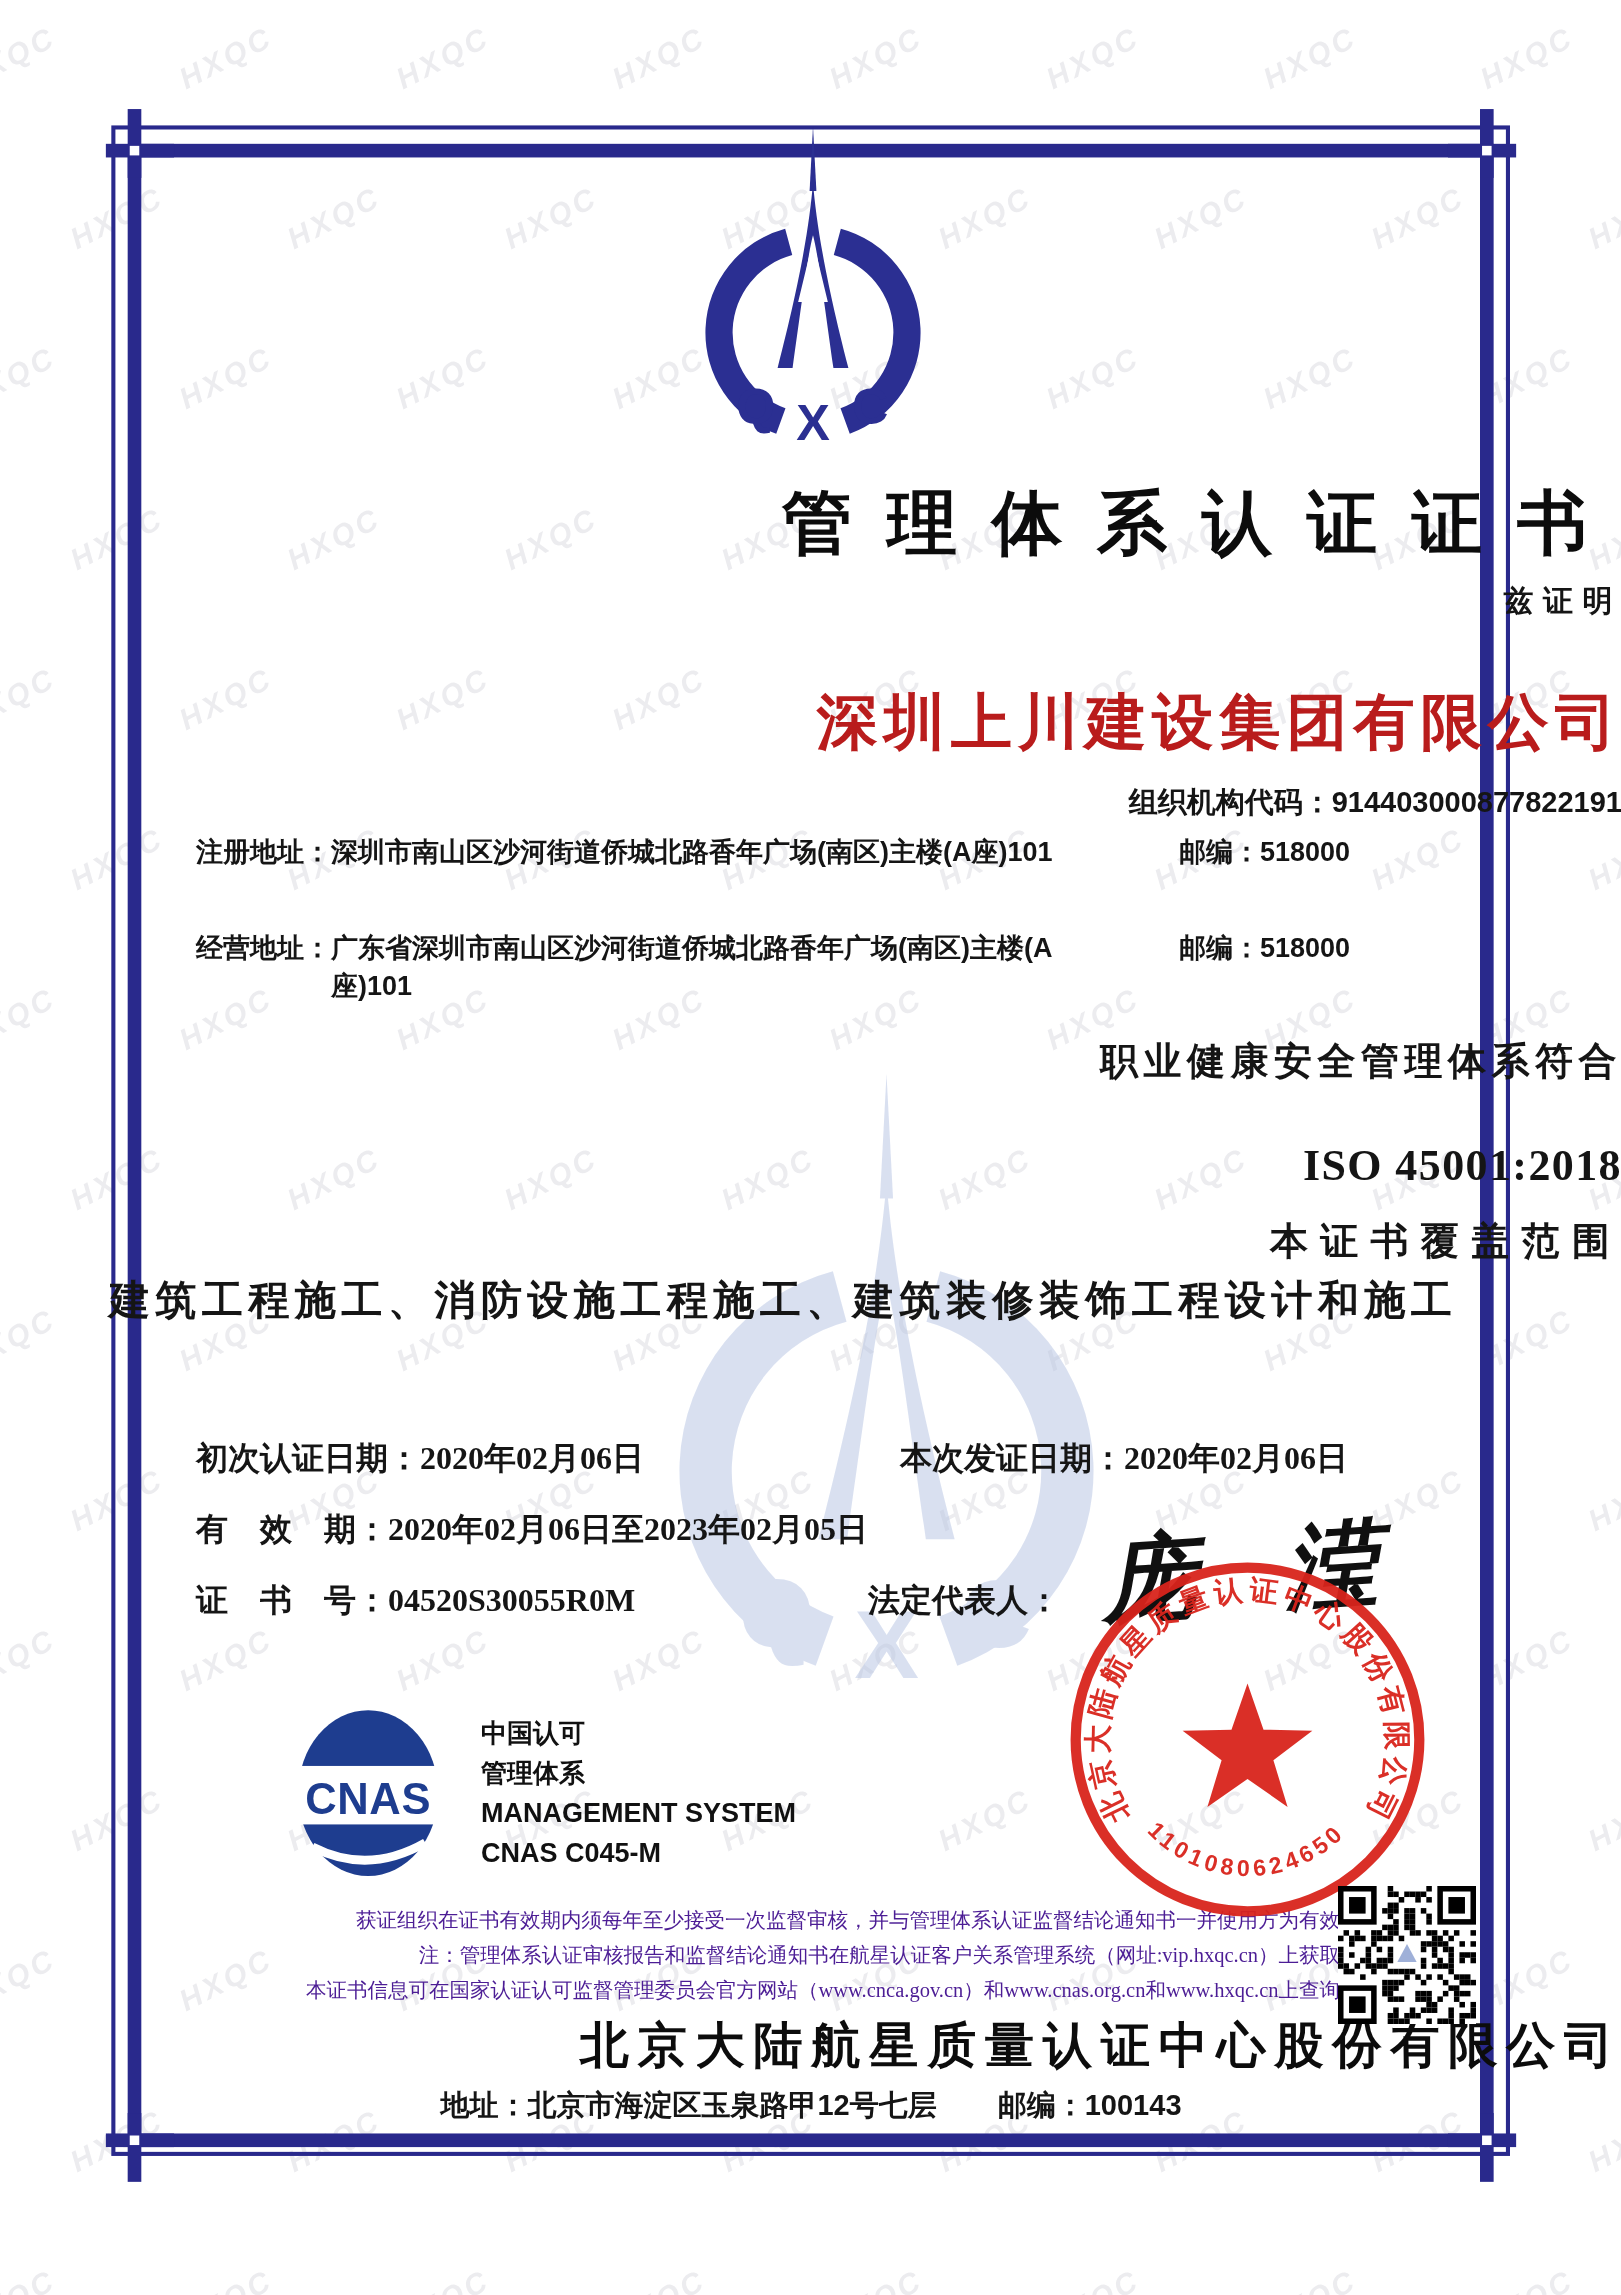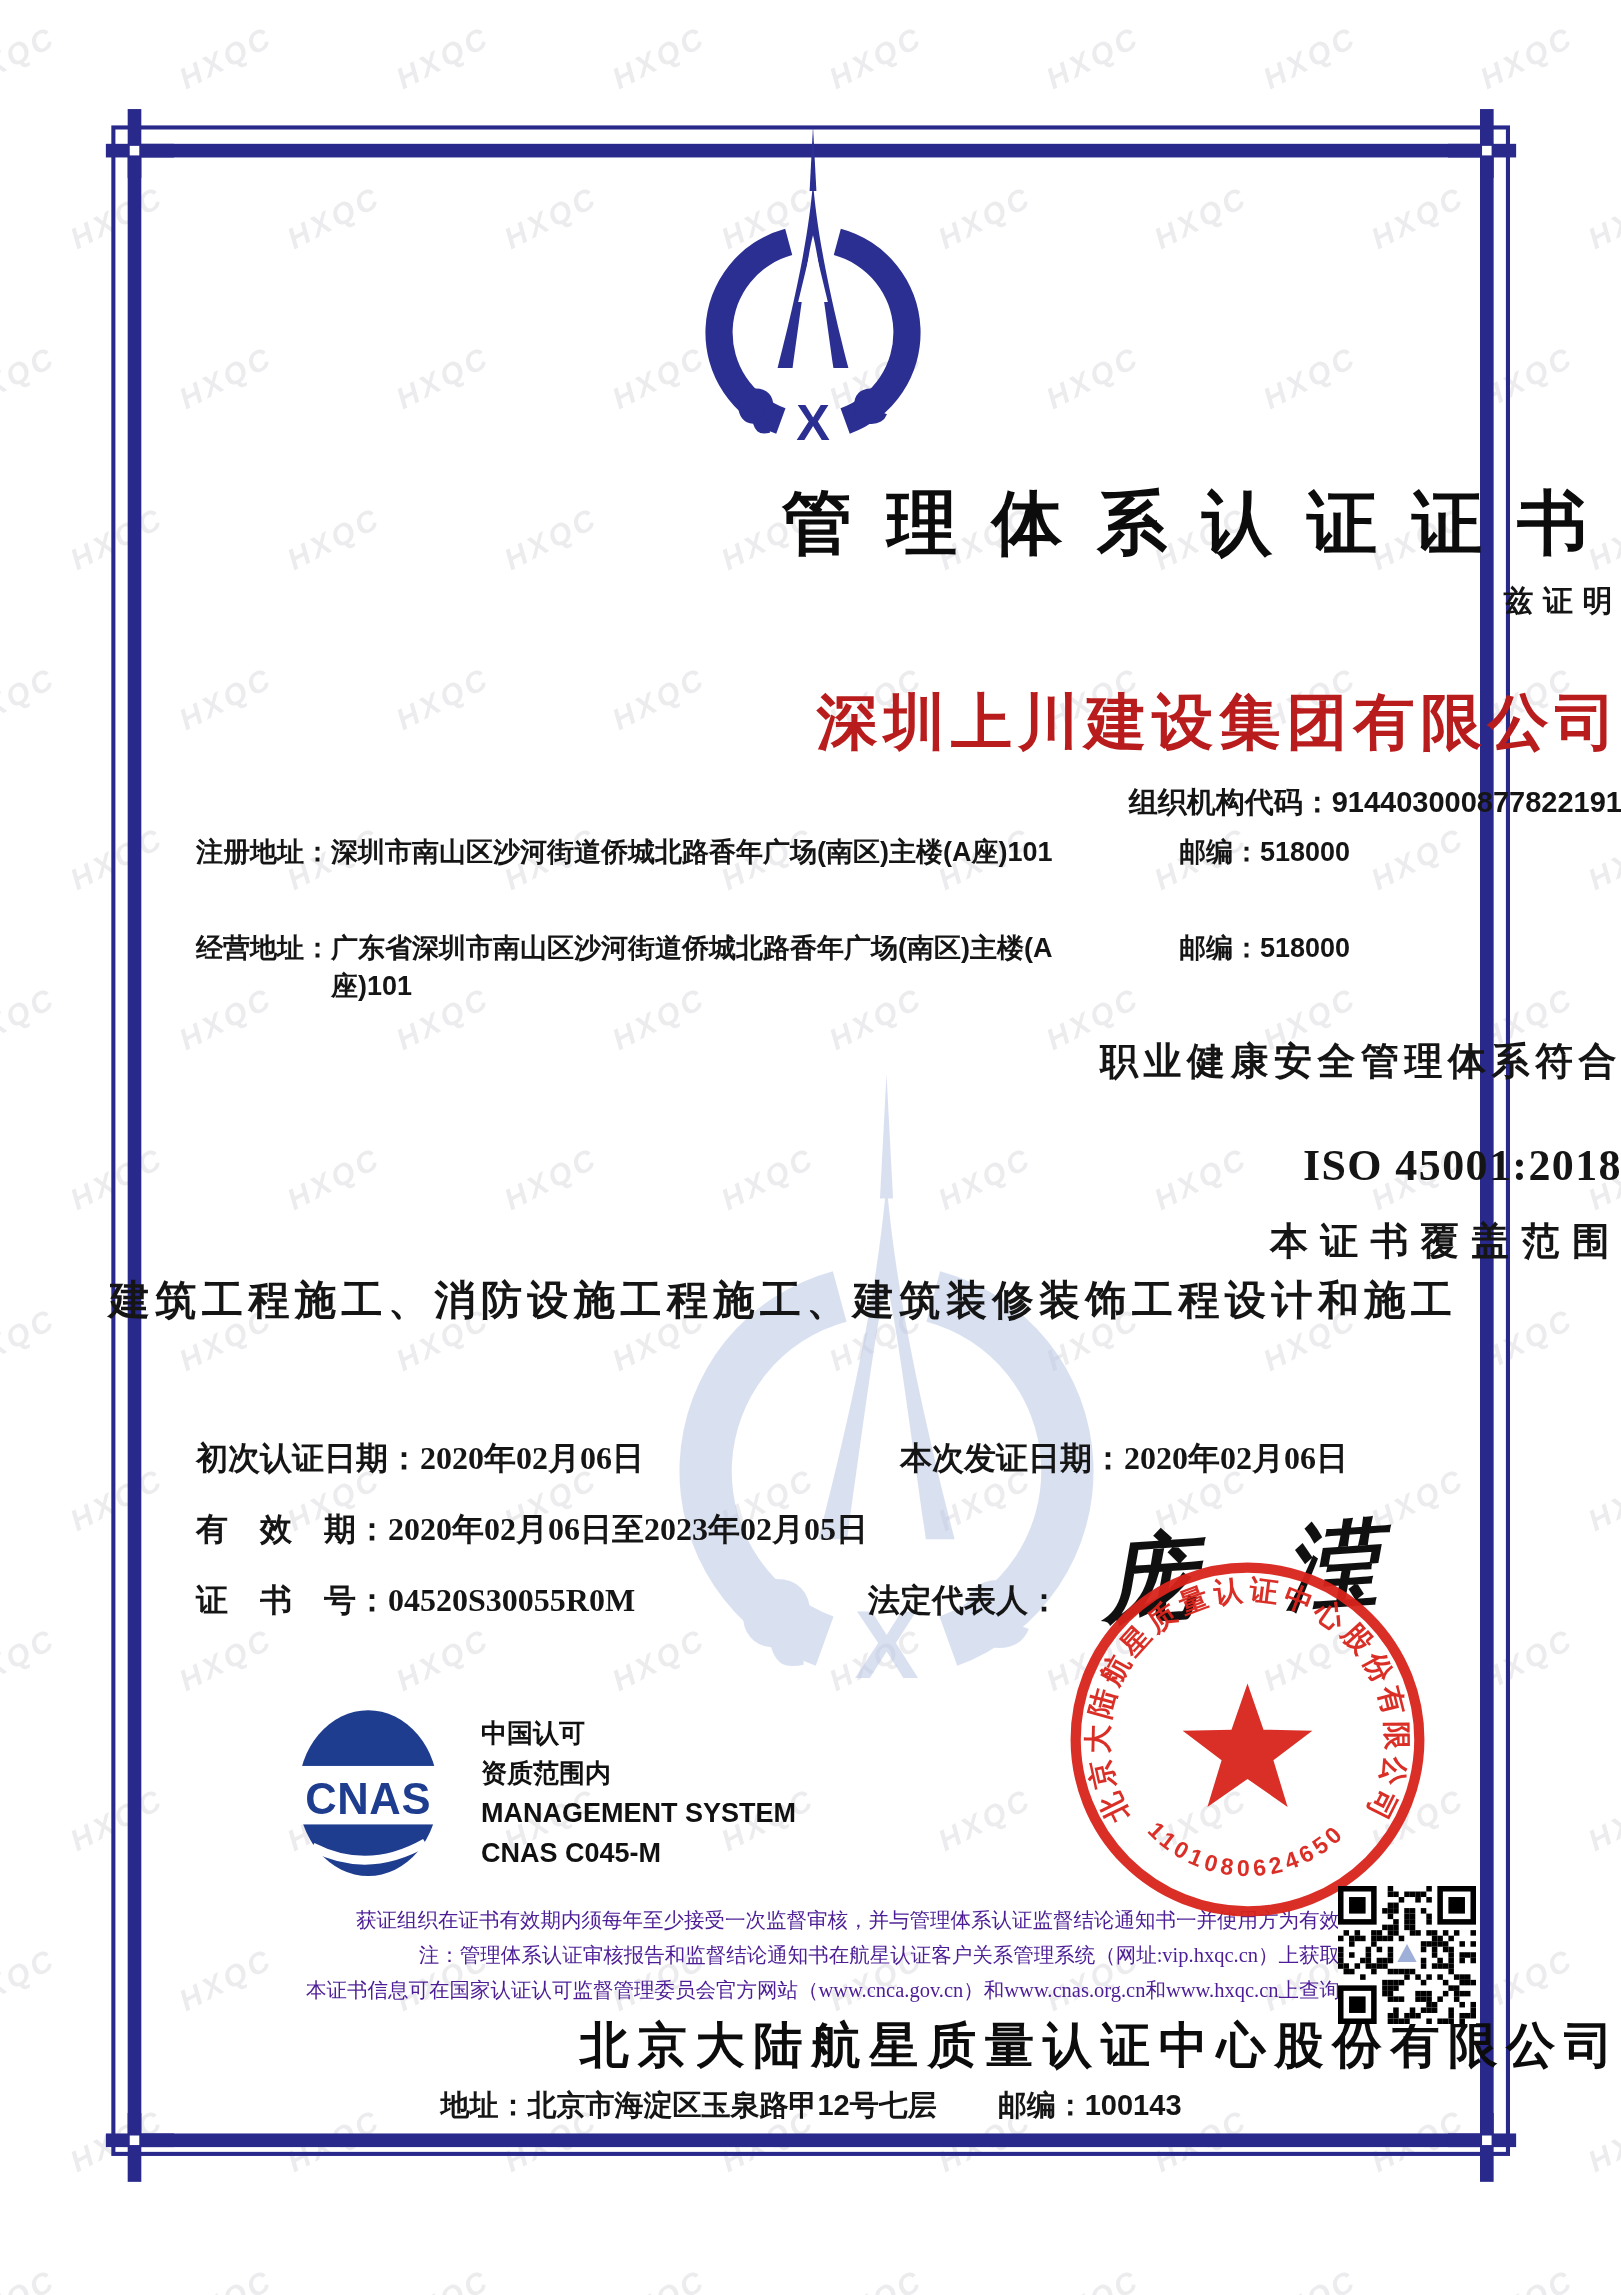--- a/index.html
+++ b/index.html
@@ -284,21 +284,21 @@
   <div id="signature" class="abs">庞 滢</div>
 
   <svg id="cnas-logo" class="abs content" width="153" height="177" viewBox="0 0 225 260">
     <ellipse cx="112" cy="128" rx="103" ry="122" fill="#1e3d8f"></ellipse>
     <rect x="0" y="88" width="225" height="86" fill="#ffffff"></rect>
     <path d="M 30,207 Q 112,249 196,201" fill="none" stroke="#ffffff" stroke-width="13"></path>
     <text x="112" y="158" text-anchor="middle" font-family="Liberation Sans,sans-serif" font-weight="900" font-size="64" letter-spacing="1" fill="#1e3d8f">CNAS</text>
   </svg>
   <div id="cnas-text" class="abs content">
     <div class="zh">中国认可</div>
-    <div class="zh">资质范围内</div>
+    <div class="zh">管理体系</div>
     <div class="en">MANAGEMENT SYSTEM</div>
     <div class="en">CNAS C045-M</div>
   </div>
 
   <svg id="seal" class="abs" width="375" height="375" viewBox="-275 -275 550 550">
     <defs>
       <path id="sealRing" d="M -172,112 A 205,205 0 1 1 172,112"></path>
       <path id="sealNum" d="M -148,135 A 200,200 0 0 0 148,135"></path>
     </defs>
     <circle cx="0" cy="0" r="252" fill="none" stroke="#d9241c" stroke-width="15"></circle>

